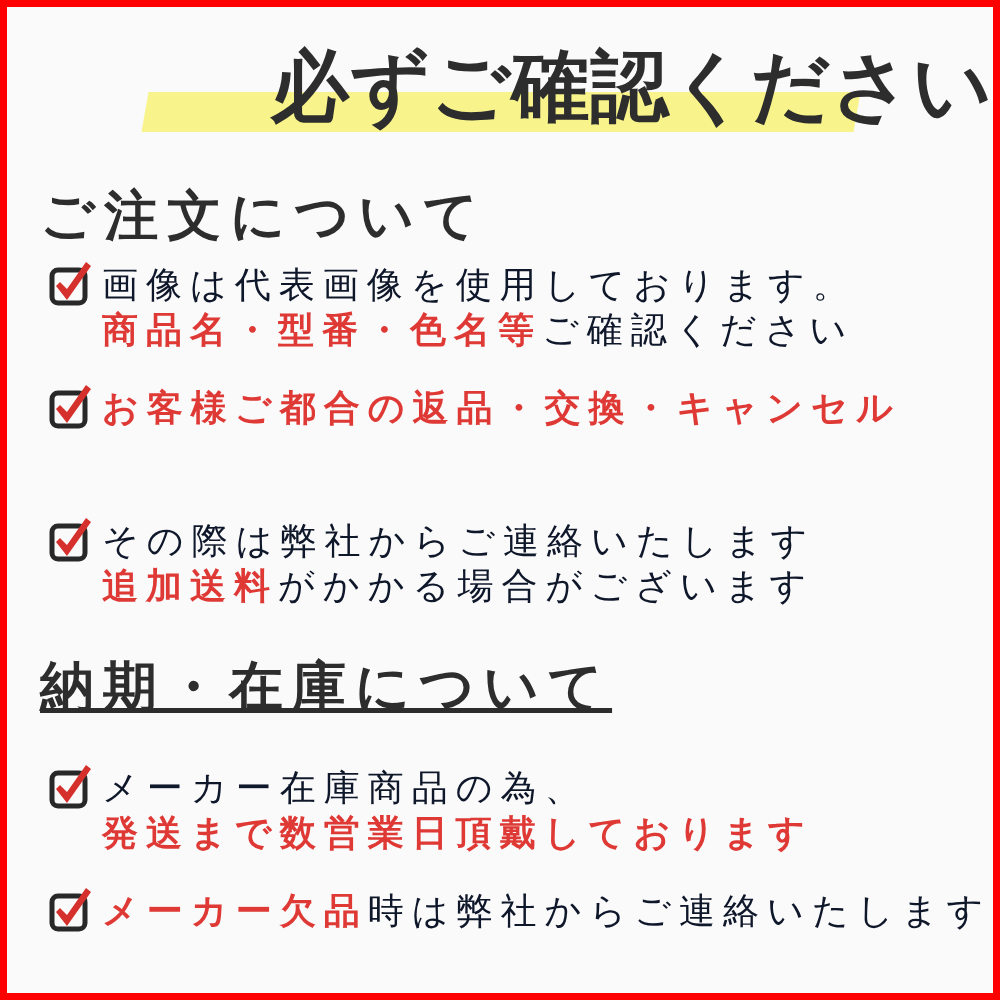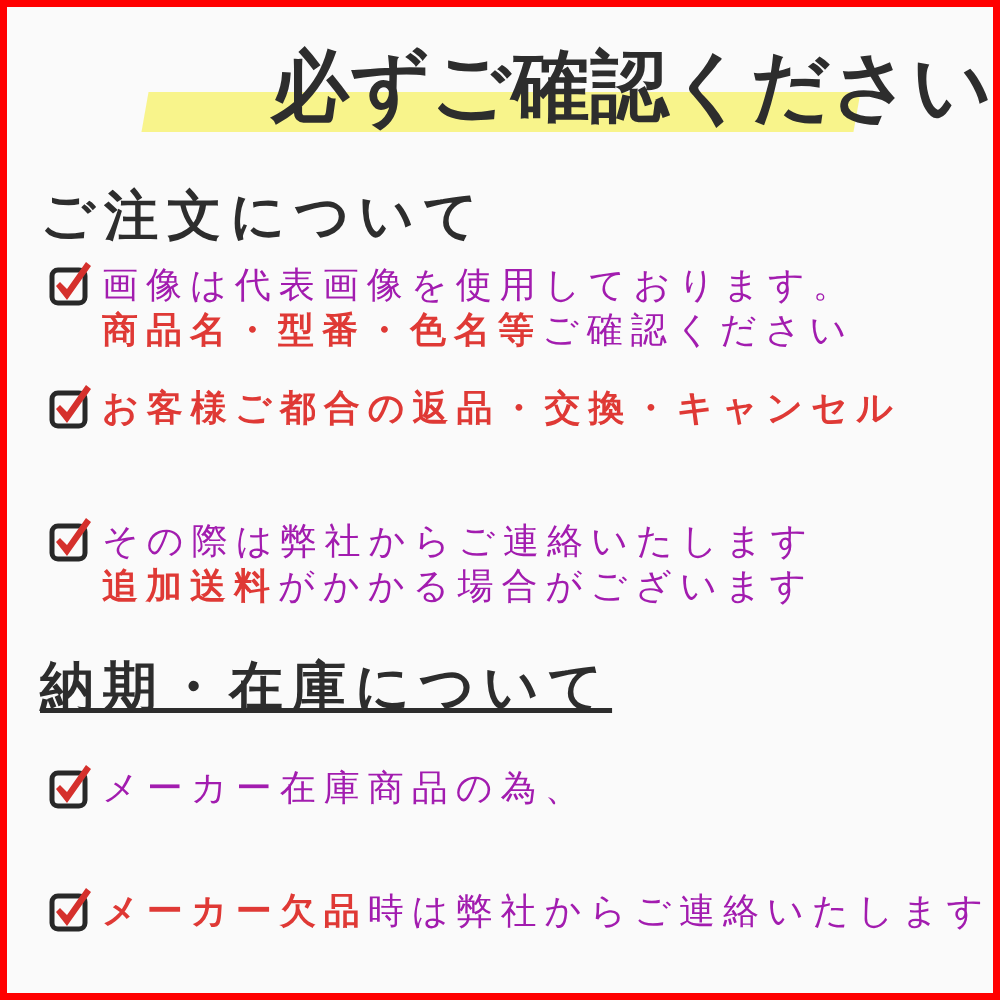--- a/index.html
+++ b/index.html
@@ -74,21 +74,21 @@
     display: block;
   }
   .lines { margin-left: 54px; }
   .line {
     font-size: 36px;
     line-height: 45px;
     color: #333333;
     letter-spacing: 8px;
     white-space: nowrap;
   }
-  .seg-black { color: #a21caf; font-weight: normal; }
+  .seg-black { color: #0f172a; font-weight: normal; }
   .seg-red   { color: #df3935; font-weight: bold; }
 
   
   .note {
     position: absolute;
     left: 78px;
     top: 612px;
     font-size: 26px;
     line-height: 32px;
     font-weight: bold;
@@ -142,20 +142,21 @@
 
   <div class="section-heading heading-delivery">納期・在庫について</div>
 
   <div class="item item-4">
     <svg class="checkbox" viewBox="0 0 46 48">
       <rect x="4" y="12" width="33" height="33" rx="6" fill="none" stroke="#282828" stroke-width="5"></rect>
       <path d="M8 28 L12 24 L19 31 L38 4 L43 8 L19 42 Z" fill="#d5302c"></path>
     </svg>
     <div class="lines">
       <div class="line"><span class="seg-black">メーカー在庫商品の為、</span></div>
+      <div class="line"><span class="seg-red">発送まで数営業日頂戴しております</span></div>
     </div>
   </div>
 
   <div class="item item-5">
     <svg class="checkbox" viewBox="0 0 46 48">
       <rect x="4" y="12" width="33" height="33" rx="6" fill="none" stroke="#282828" stroke-width="5"></rect>
       <path d="M8 28 L12 24 L19 31 L38 4 L43 8 L19 42 Z" fill="#d5302c"></path>
     </svg>
     <div class="lines">
       <div class="line"><span class="seg-red">メーカー欠品</span><span class="seg-black">時は弊社からご連絡いたします</span></div>

